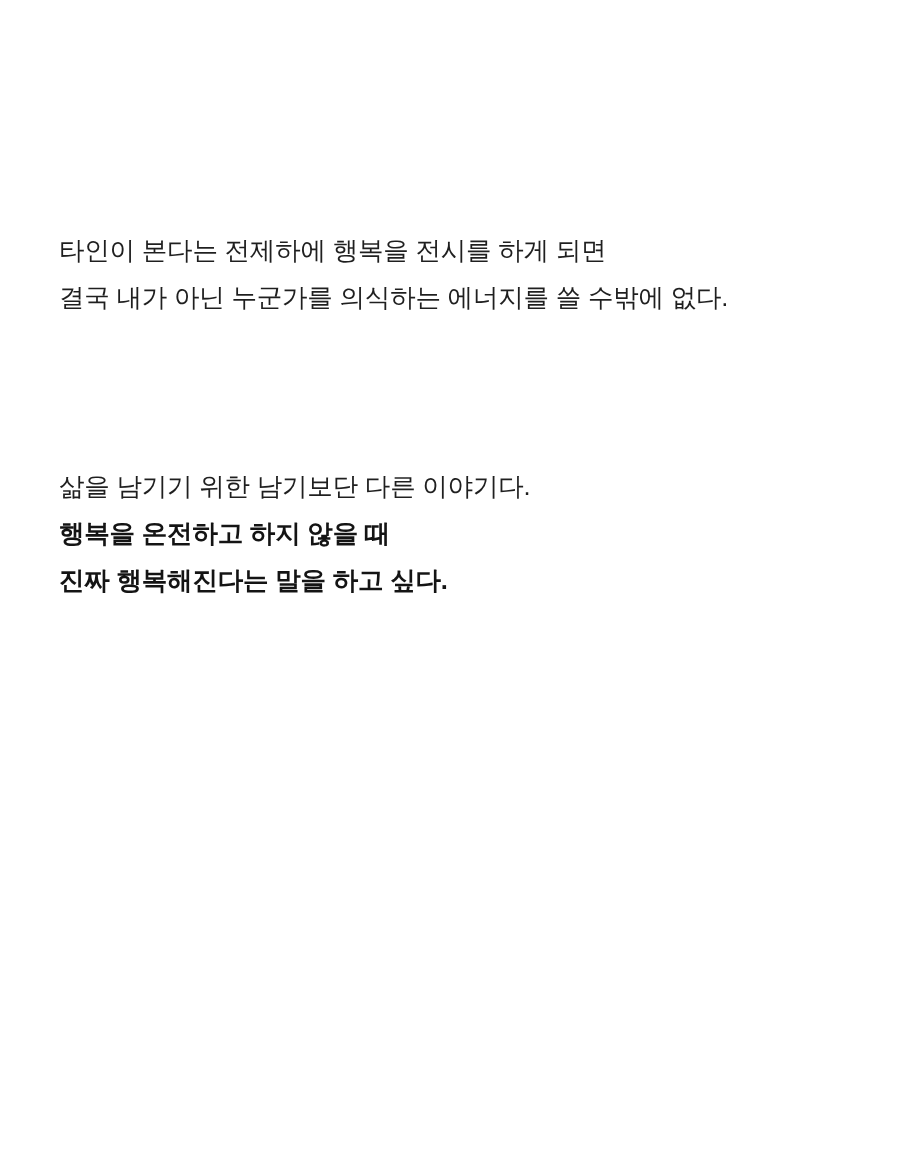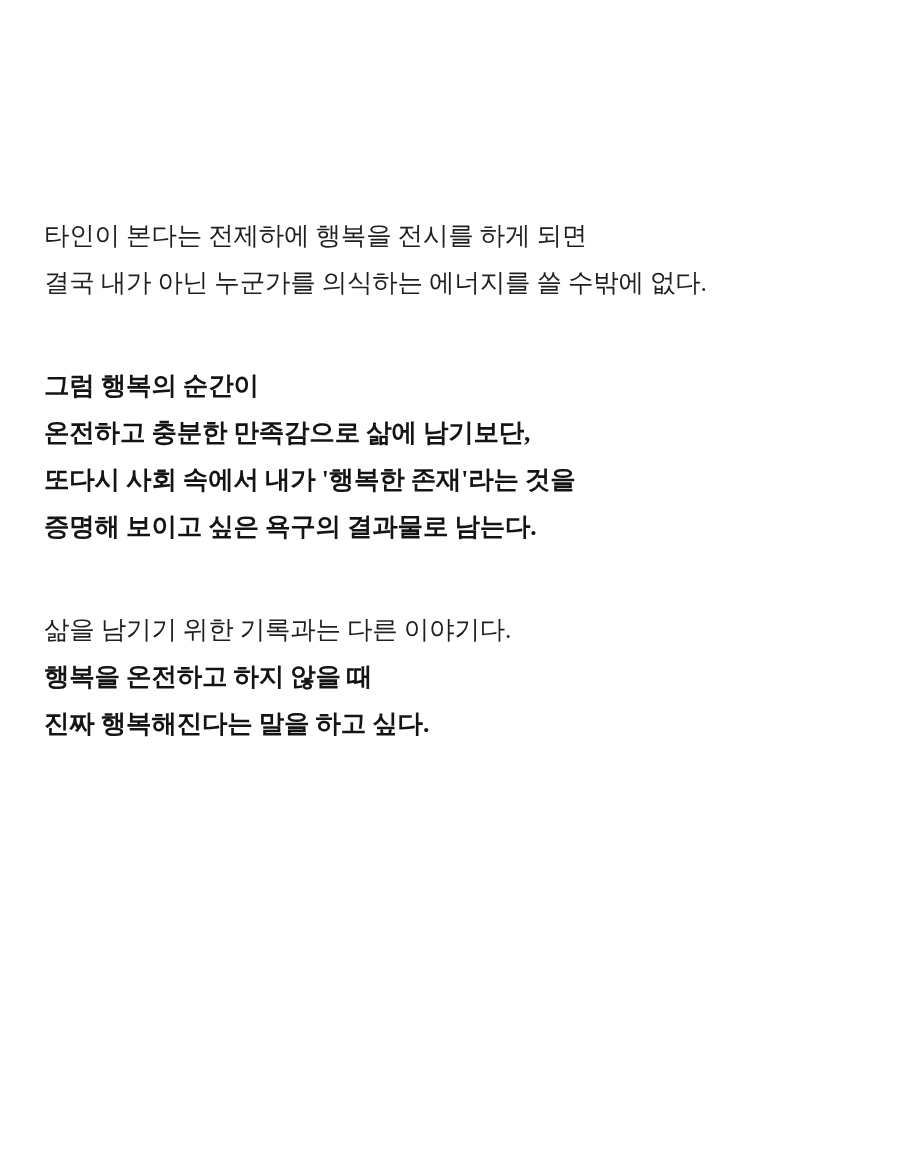--- a/index.html
+++ b/index.html
@@ -15,22 +15,21 @@
     overflow: hidden;
   }
   .page {
     width: 900px;
     height: 1152px;
     box-sizing: border-box;
     padding: 212px 44px 0 44px;
     background: #ffffff;
   }
   .block {
-    margin: 0;
-    font-family: Liberation Serif, serif;
+    margin: 15px;
   }
   .para-gap {
     height: 56px;
   }
   .line {
     font-size: 25.5px;
     line-height: 47px;
     letter-spacing: -0.2px;
     white-space: pre;
     color: #1f1f1f;
@@ -48,28 +47,22 @@
 
 <div class="page">
 
   <div class="block">
     <div class="line regular">타인이 본다는 전제하에 행복을 전시를 하게 되면</div>
     <div class="line regular">결국 내가 아닌 누군가를 의식하는 에너지를 쓸 수밖에 없다.</div>
   </div>
 
   <div class="para-gap"></div>
 
-  <div class="block">
-    <div class="line bold">그럼 행복의 순간이</div>
-    <div class="line bold">온전하고 충분한 만족감으로 삶에 남기보단,</div>
-    <div class="line bold">또다시 사회 속에서 내가 '행복한 존재'라는 것을</div>
-    <div class="line bold">증명해 보이고 싶은 욕구의 결과물로 남는다.</div>
-  </div>
 
   <div class="para-gap"></div>
 
   <div class="block">
-    <div class="line regular">삶을 남기기 위한 기록과는 다른 이야기다.</div>
+    <div class="line regular">삶을 남기기 위한 남기보단 다른 이야기다.</div>
     <div class="line bold">행복을 온전하고 하지 않을 때</div>
     <div class="line bold">진짜 행복해진다는 말을 하고 싶다.</div>
   </div>
 
 </div>
 
 </body></html>

